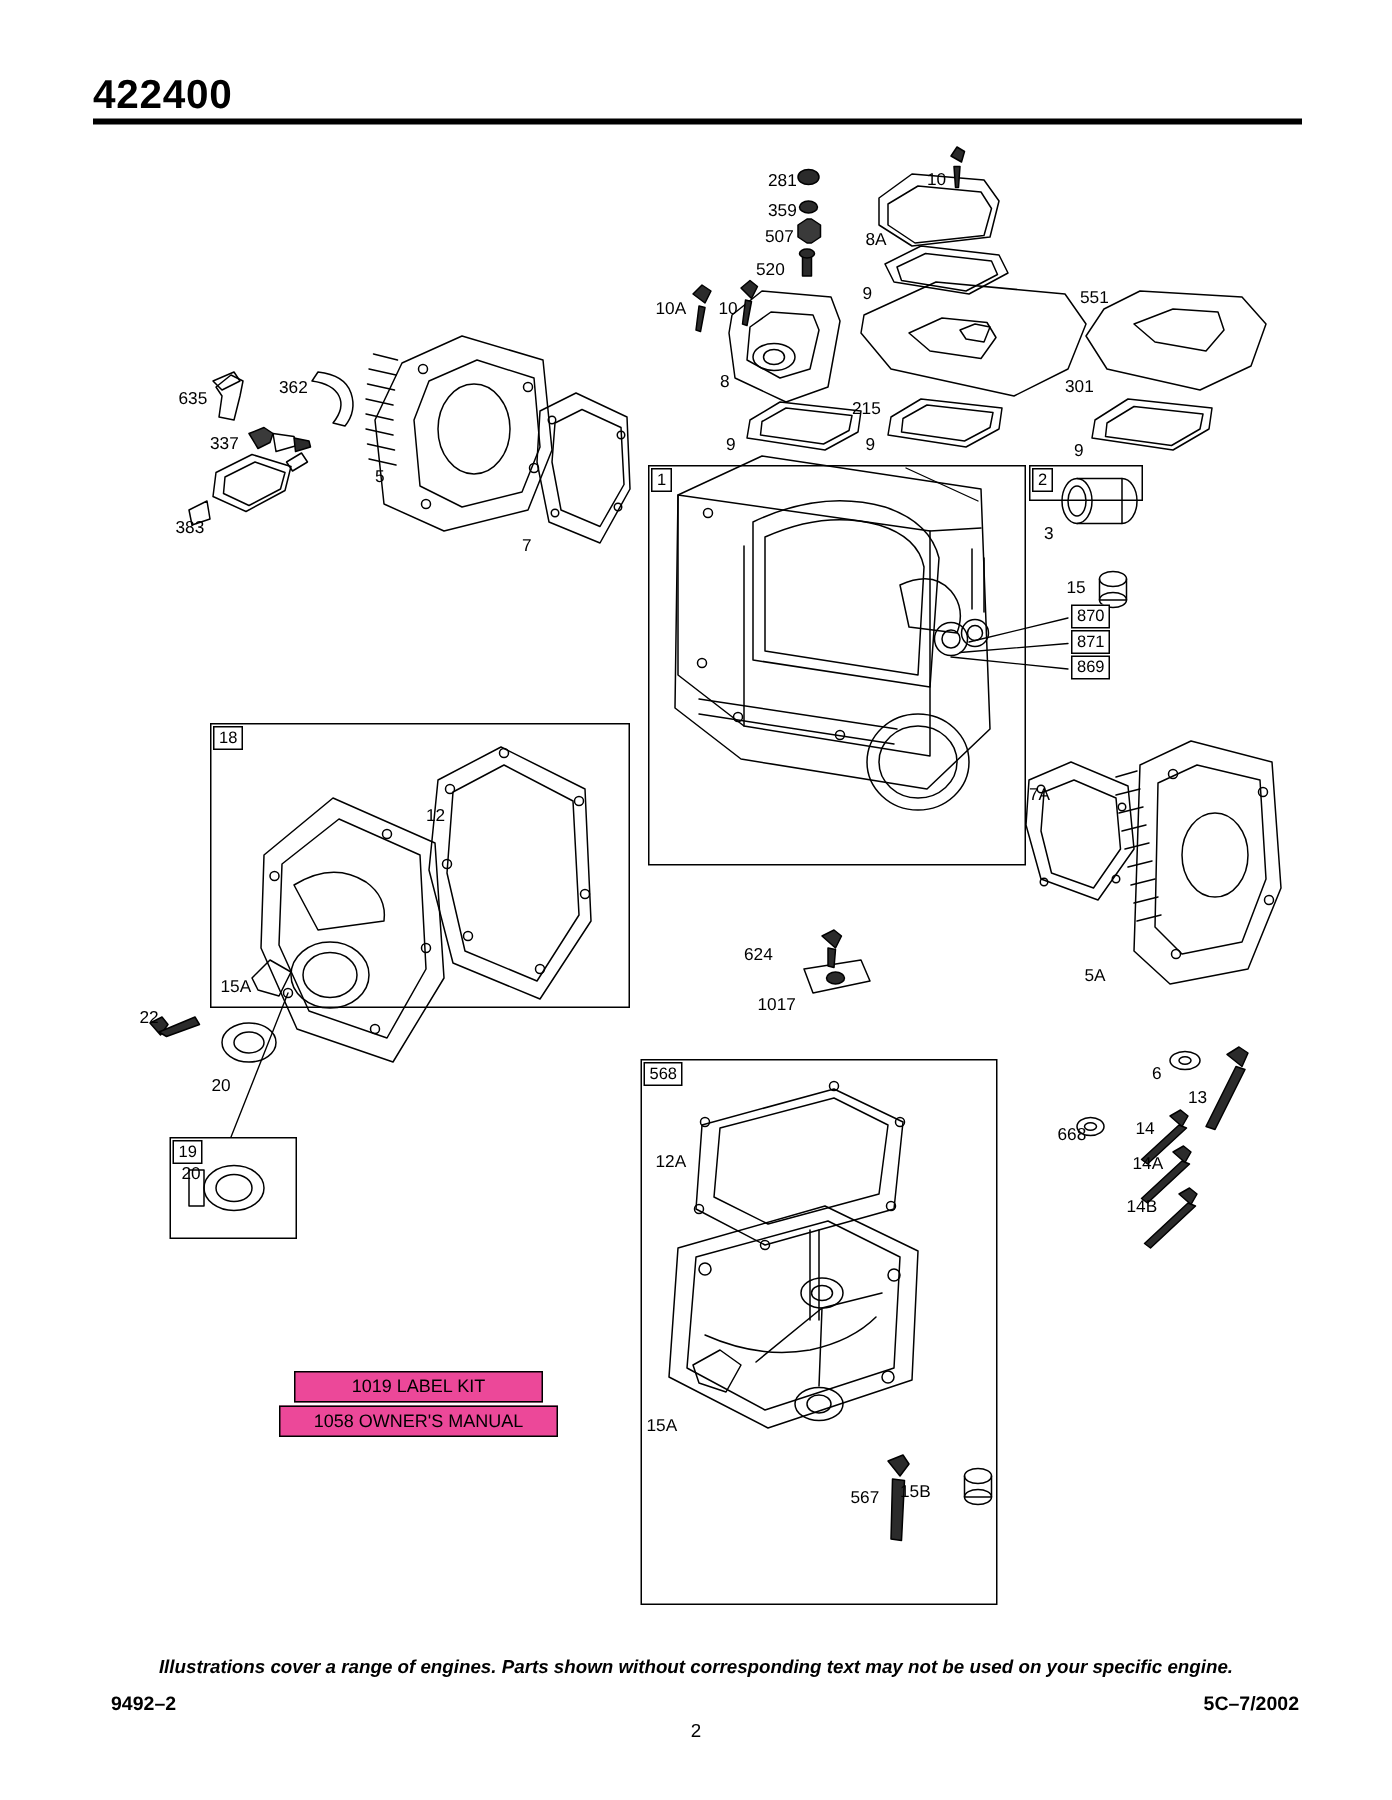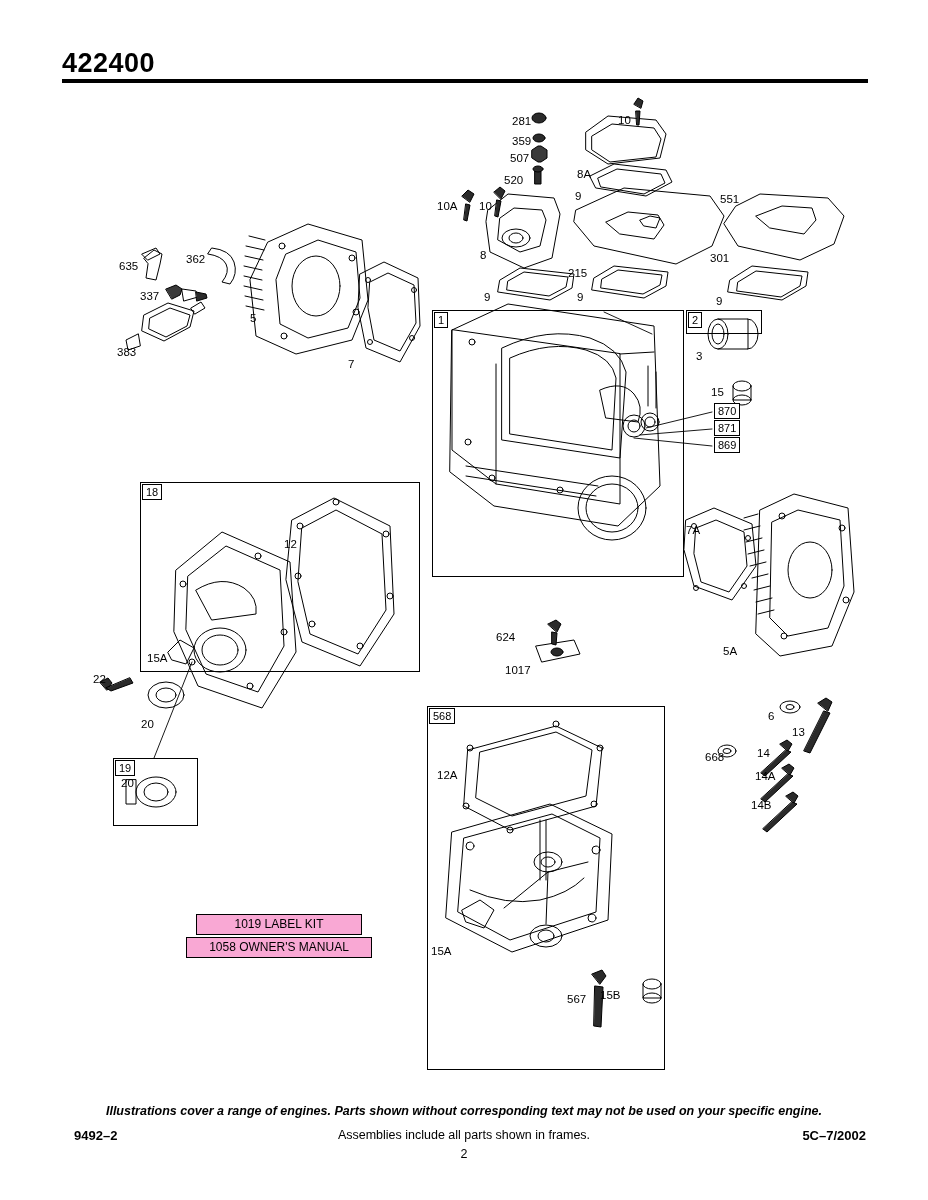--- a/index.html
+++ b/index.html
@@ -30,21 +30,21 @@
   }
   .lbl.boxed{
     border:1px solid #000;padding:1px 3px 1px 3px;background:#fff;font-size:11px;
   }
 
   
   .frame{position:absolute;border:1.4px solid #000;background:transparent;}
 
   
   .kitbar{
-    position:absolute;border:1.2px solid #000;background:#f9a8d4;
+    position:absolute;border:1.2px solid #000;background:#ec4899;
     font-size:12px;text-align:center;padding:2px 0 3px 0;
     font-family:"Liberation Sans", sans-serif;
   }
 
   
   .footer-note{
     position:absolute;left:0;top:1104px;width:928px;text-align:center;
     font-size:12.5px;font-style:italic;font-weight:bold;
   }
   .footer-left{position:absolute;left:62px;top:1128px;font-size:13px;font-weight:bold;margin-left:12px;}
@@ -340,21 +340,21 @@
     <div class="lbl boxed" style="left:434px;top:222px;">1</div>
     <div class="lbl boxed" style="left:688px;top:222px;">2</div>
     <div class="lbl boxed" style="left:142px;top:394px;">18</div>
     <div class="lbl boxed" style="left:115px;top:670px;">19</div>
     <div class="lbl boxed" style="left:429px;top:618px;">568</div>
 
     <div class="lbl" style="left:512px;top:25px;">281</div>
     <div class="lbl" style="left:512px;top:45px;">359</div>
     <div class="lbl" style="left:510px;top:62px;">507</div>
     <div class="lbl" style="left:504px;top:84px;">520</div>
-    <div class="lbl" style="left:561px;top:78px;padding-left:16px;">8A</div>
+    <div class="lbl" style="left:561px;top:64px;padding-left:16px;">8A</div>
     <div class="lbl" style="left:618px;top:24px;">10</div>
     <div class="lbl" style="left:575px;top:100px;">9</div>
     <div class="lbl" style="left:720px;top:103px;">551</div>
     <div class="lbl" style="left:710px;top:162px;">301</div>
     <div class="lbl" style="left:437px;top:110px;">10A</div>
     <div class="lbl" style="left:479px;top:110px;">10</div>
     <div class="lbl" style="left:480px;top:159px;">8</div>
     <div class="lbl" style="left:568px;top:177px;">215</div>
     <div class="lbl" style="left:484px;top:201px;">9</div>
     <div class="lbl" style="left:577px;top:201px;">9</div>
@@ -390,17 +390,16 @@
     <div class="lbl" style="left:567px;top:903px;">567</div>
     <div class="lbl" style="left:600px;top:899px;">15B</div>
 
     <div class="kitbar" style="left:196px;top:824px;width:164px;">1019 LABEL KIT</div>
     <div class="kitbar" style="left:186px;top:847px;width:184px;">1058 OWNER'S MANUAL</div>
 
   </div>
 
   <div class="footer-note">Illustrations cover a range of engines. Parts shown without corresponding text may not be used on your specific engine.</div>
   <div class="footer-left">9492–2</div>
-  <div class="footer-center">Assemblies include all parts shown in frames.</div>
   <div class="footer-right">5C–7/2002</div>
   <div class="footer-page">2</div>
 
 </div>
 
 </body></html>

